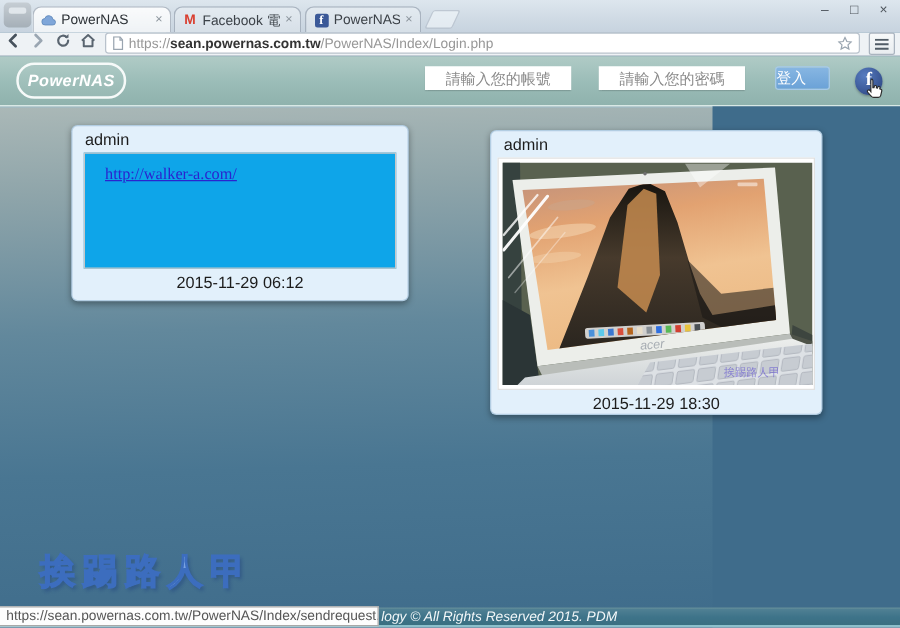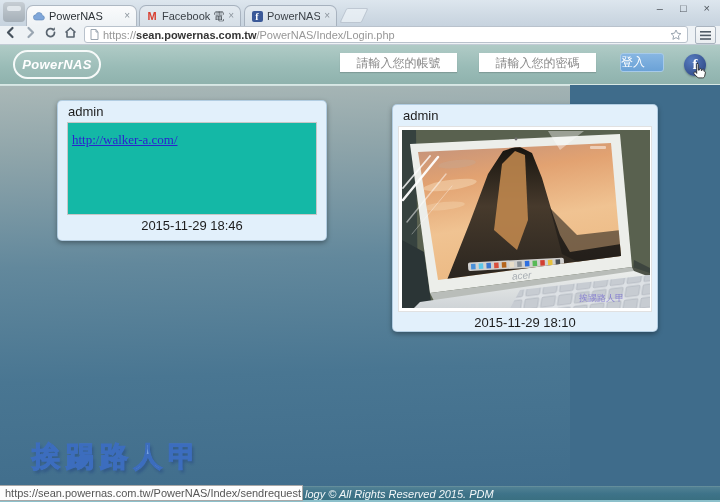--- a/index.html
+++ b/index.html
@@ -71,22 +71,22 @@
 
   
   #content{position:absolute;left:0;top:85px;width:570px;height:417px;
     background:linear-gradient(178deg,#aab8b7 0%,#8fa5aa 16%,#62889c 42%,#497692 68%,#3f6c8b 100%);
     border-top:1px solid #d2e2e0;box-sizing:border-box;}
   .card{position:absolute;background:#e2f0fb;border:1px solid rgba(175,202,224,.95);
     border-radius:5px;box-shadow:0 2px 5px rgba(0,0,0,.35);box-sizing:border-box;}
   #card-1{left:57px;top:14px;width:270px;height:141px;}
   #card-2{left:392px;top:18px;width:266px;height:228px;}
   .card-header{height:21px;line-height:21px;padding:0 10px;font-size:13px;color:#1c1c1c;}
-  #card-1-body{margin:0 9px;height:93px;background:#14b8a6;border:1px solid #c7c7c7;
-    padding:7px 4px;box-sizing:border-box;}
+  #card-1-body{margin:0 9px;height:93px;background:#0ea5e9;border:1px solid #c7c7c7;
+    padding:7px 16px;box-sizing:border-box;}
   #card-1-body a{font-family:"Liberation Serif",serif;font-size:13px;color:#2a24cf;}
   .card-footer{text-align:center;font-size:13px;color:#1c1c1c;line-height:22px;}
   #photo-frame{margin:0 5px;background:#fff;border:1px solid #e1e1e1;padding:3px;height:186px;
     box-sizing:border-box;}
   #photo-frame svg{display:block;}
 
   
   #page-watermark{position:absolute;left:32px;top:438px;font-size:28px;font-weight:bold;
     font-family:"DejaVu Sans",sans-serif;letter-spacing:6px;color:#7ca6e6;
     -webkit-text-stroke:1.2px #3c6dc1;text-shadow:2px 3px 3px rgba(25,55,125,.45);opacity:.95;}
@@ -201,21 +201,21 @@
     </svg>
   </div>
 
   <div id="content">
 
     <div id="card-1" class="card">
       <div class="card-header">admin</div>
       <div id="card-1-body">
         <a href="#">http://walker-a.com/</a>
       </div>
-      <div class="card-footer">2015-11-29 18:46</div>
+      <div class="card-footer">2015-11-29 06:12</div>
     </div>
 
     <div id="card-2" class="card">
       <div class="card-header">admin</div>
       <div id="photo-frame">
         <svg width="248" height="178" viewBox="0 0 248 178">
           <defs>
             <linearGradient id="sky" x1="0" y1="0" x2="0.25" y2="1">
               <stop offset="0" stop-color="#c2927c"></stop>
                 <stop offset=".3" stop-color="#e2a271"></stop>
@@ -286,21 +286,21 @@
             <path d="M1,70 36,27" stroke-width="2.4" opacity=".95"></path>
             <path d="M1,58 28,26" stroke-width="1.8" opacity=".8"></path>
             <path d="M5,92 44,44" stroke-width="1.4" opacity=".5"></path>
             <path d="M10,104 50,56" stroke-width="1" opacity=".35"></path>
             <polygon points="146,1 182,1 158,20" fill="#ffffff" opacity=".4" stroke="none"></polygon>
           </g>
 
           <text x="177" y="171" font-size="9" fill="#5a4ad0" opacity=".6" font-family="DejaVu Sans, sans-serif">挨踢路人甲</text>
         </svg>
       </div>
-      <div class="card-footer">2015-11-29 18:10</div>
+      <div class="card-footer">2015-11-29 18:30</div>
     </div>
   </div>
 
   <div id="page-watermark">挨踢路人甲</div>
 
   <div id="footer-bar">
     <span id="footer-copy">logy © All Rights Reserved 2015. PDM</span>
   </div>
 
   <div id="status-tooltip">https://sean.powernas.com.tw/PowerNAS/Index/sendrequest.php?state=Login,Fb</div>

